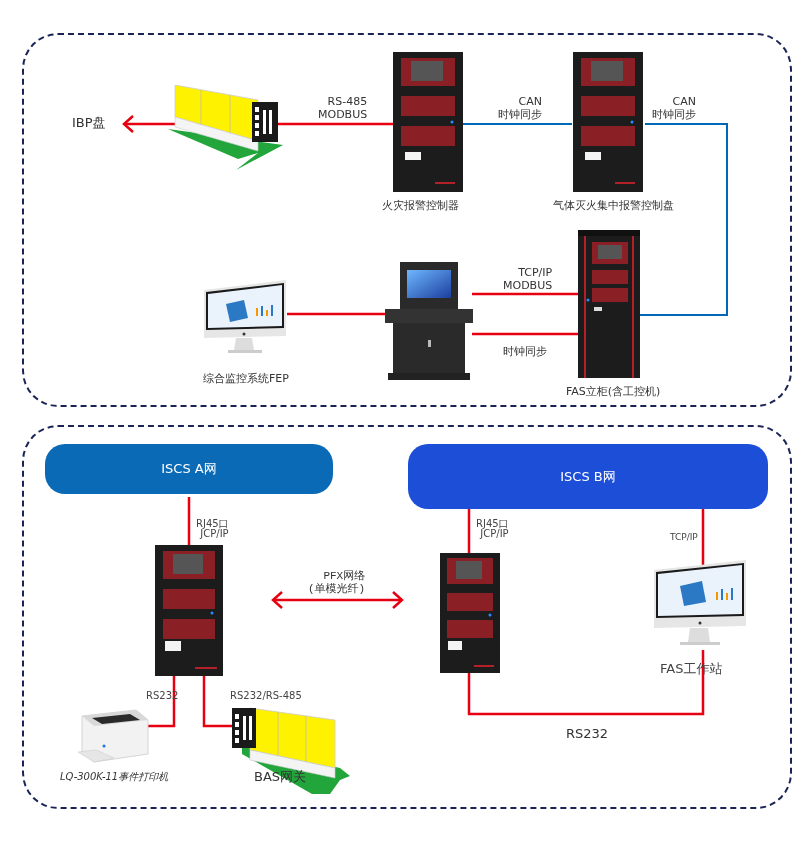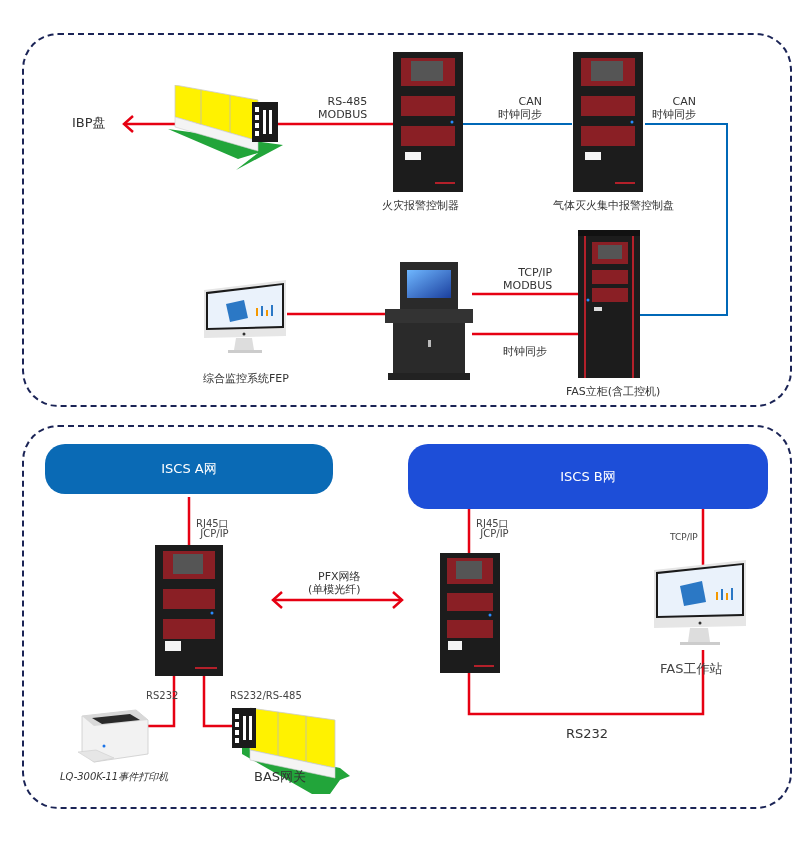--- a/index.html
+++ b/index.html
@@ -171,21 +171,21 @@
   <rect x="0" y="0" width="68" height="131" fill="#1c1c1c"></rect>
   <rect x="8" y="6" width="52" height="28" fill="#8a1f25"></rect>
   <rect x="18" y="9" width="30" height="20" fill="#555"></rect>
   <rect x="8" y="44" width="52" height="20" fill="#8a1f25"></rect>
   <rect x="8" y="74" width="52" height="20" fill="#8a1f25"></rect>
   <rect x="10" y="96" width="16" height="10" fill="#f4f4f4"></rect>
   <circle cx="57" cy="68" r="1.5" fill="#2a8cff"></circle>
   <rect x="40" y="122" width="22" height="2" fill="#b3202a"></rect>
 </svg>
 
-<div class="lbl" style="left:308px;top:570px;">
+<div class="lbl" style="left:308px;top:570px;font-family:Liberation Mono, monospace;">
   <div>PFX网络</div>
   <div>(单模光纤)</div>
 </div>
 
 <svg class="abs" style="left:440px;top:553px;" width="60" height="120">
   <rect x="0" y="0" width="60" height="120" fill="#1c1c1c"></rect>
   <rect x="7" y="5" width="46" height="26" fill="#8a1f25"></rect>
   <rect x="16" y="8" width="26" height="18" fill="#555"></rect>
   <rect x="7" y="40" width="46" height="18" fill="#8a1f25"></rect>
   <rect x="7" y="67" width="46" height="18" fill="#8a1f25"></rect>

